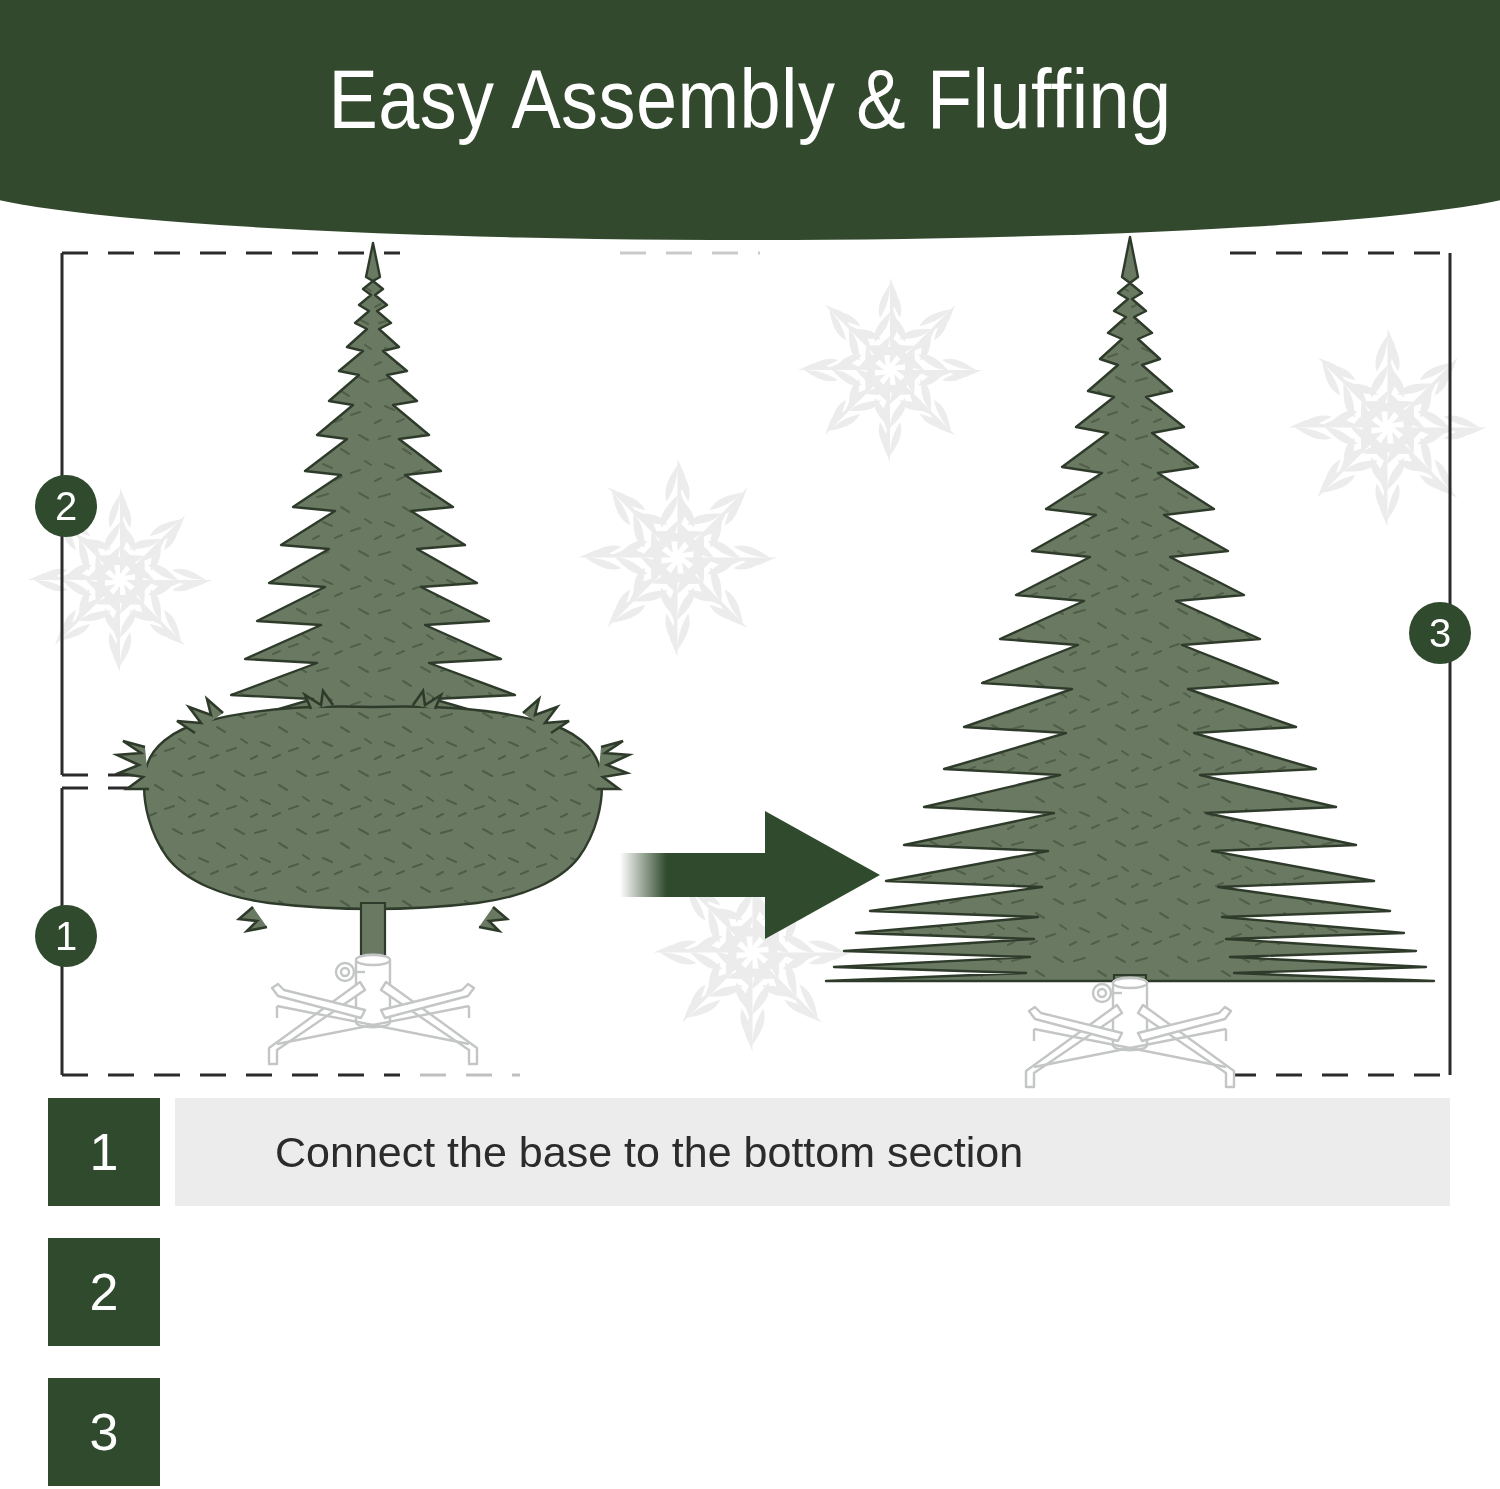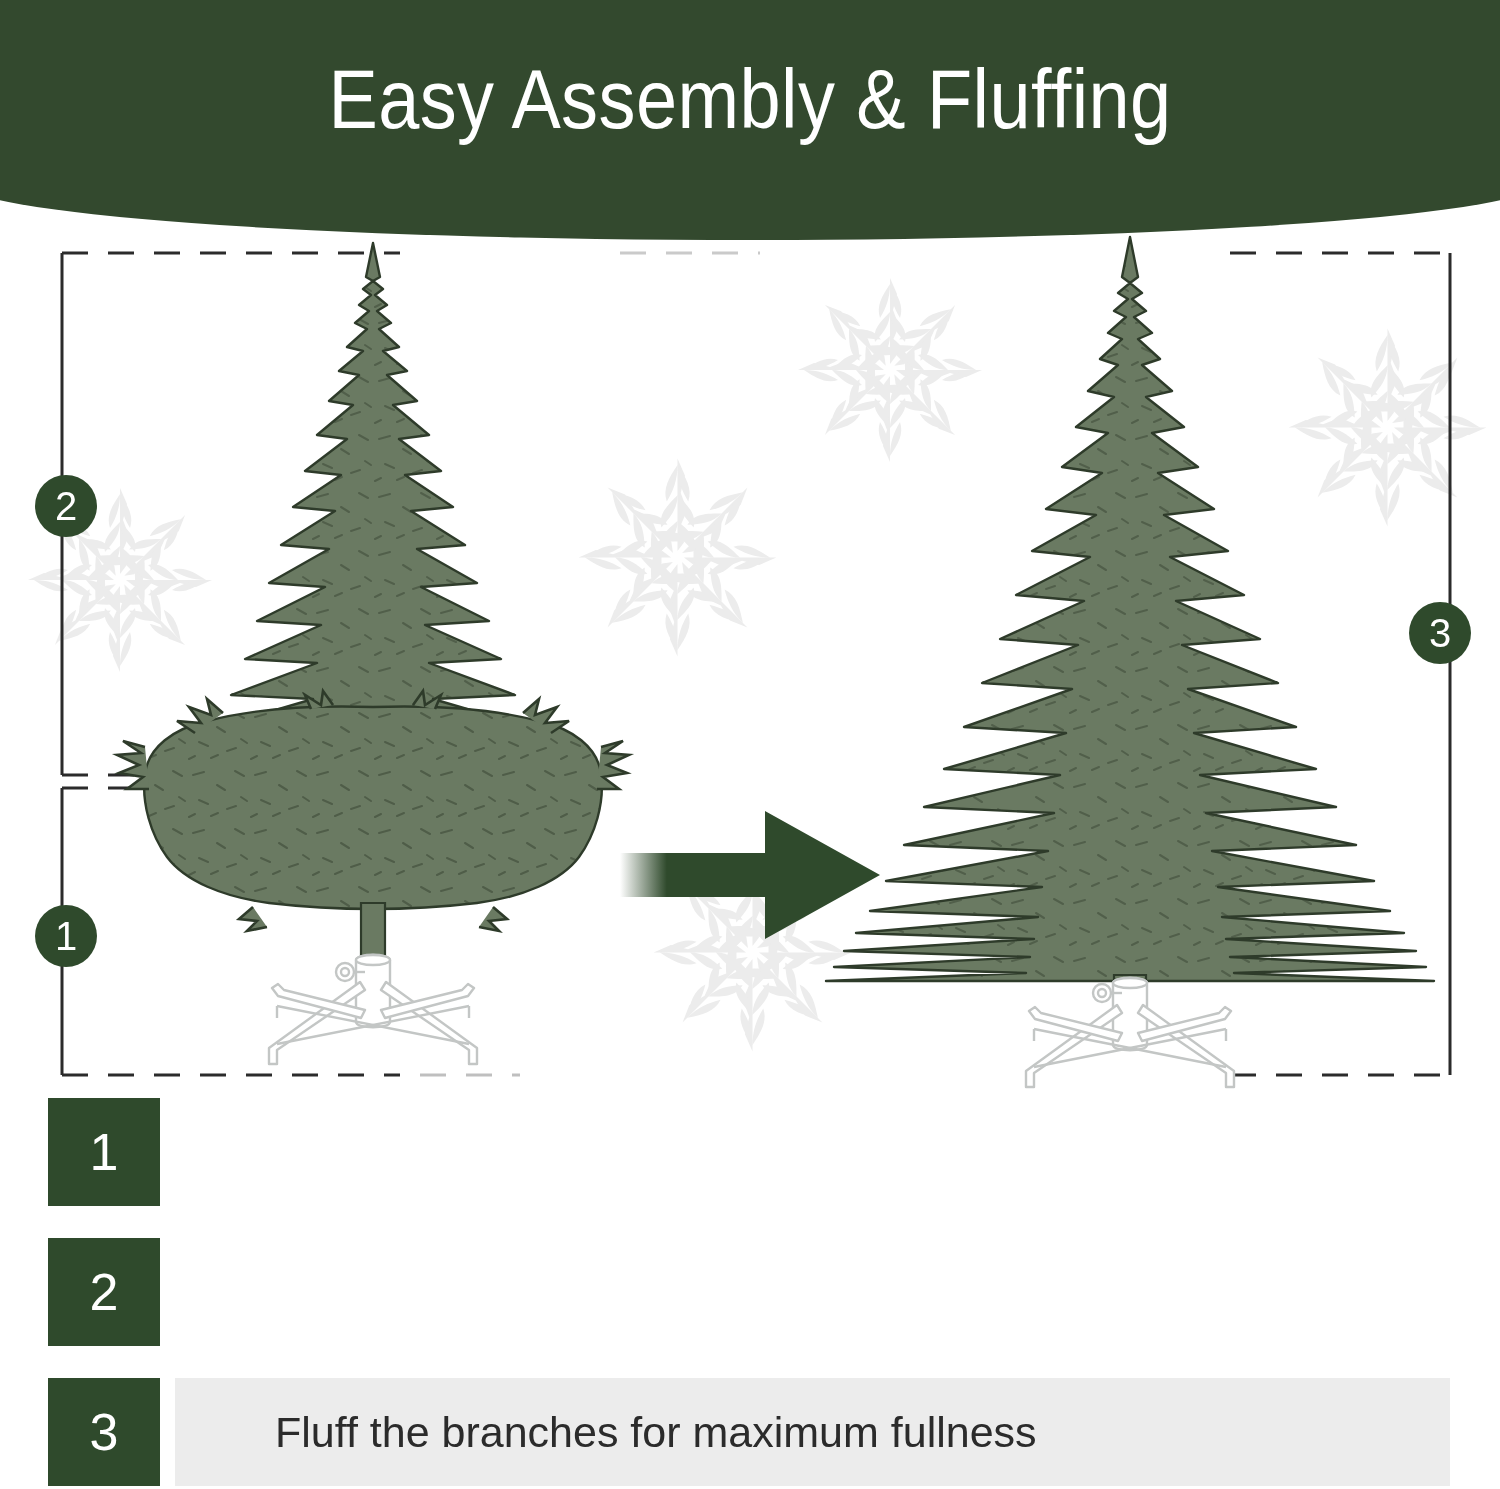--- a/index.html
+++ b/index.html
@@ -373,30 +373,30 @@
 <div class="badge" id="badge-3">
   <span>3</span>
 </div>
 
 <div id="steps">
 
   <div class="step-row">
     <div class="step-num">
       <span>1</span>
     </div>
+    <div class="step-bar">
+      <div class="step-text">Connect the base to the bottom section</div>
+    </div>
   </div>
 
   <div class="step-row">
     <div class="step-num">
       <span>2</span>
     </div>
   </div>
 
   <div class="step-row">
     <div class="step-num">
       <span>3</span>
     </div>
-    <div class="step-bar">
-      <div class="step-text">Fluff the branches for maximum fullness</div>
-    </div>
   </div>
 
 </div>
 
 </body></html>

